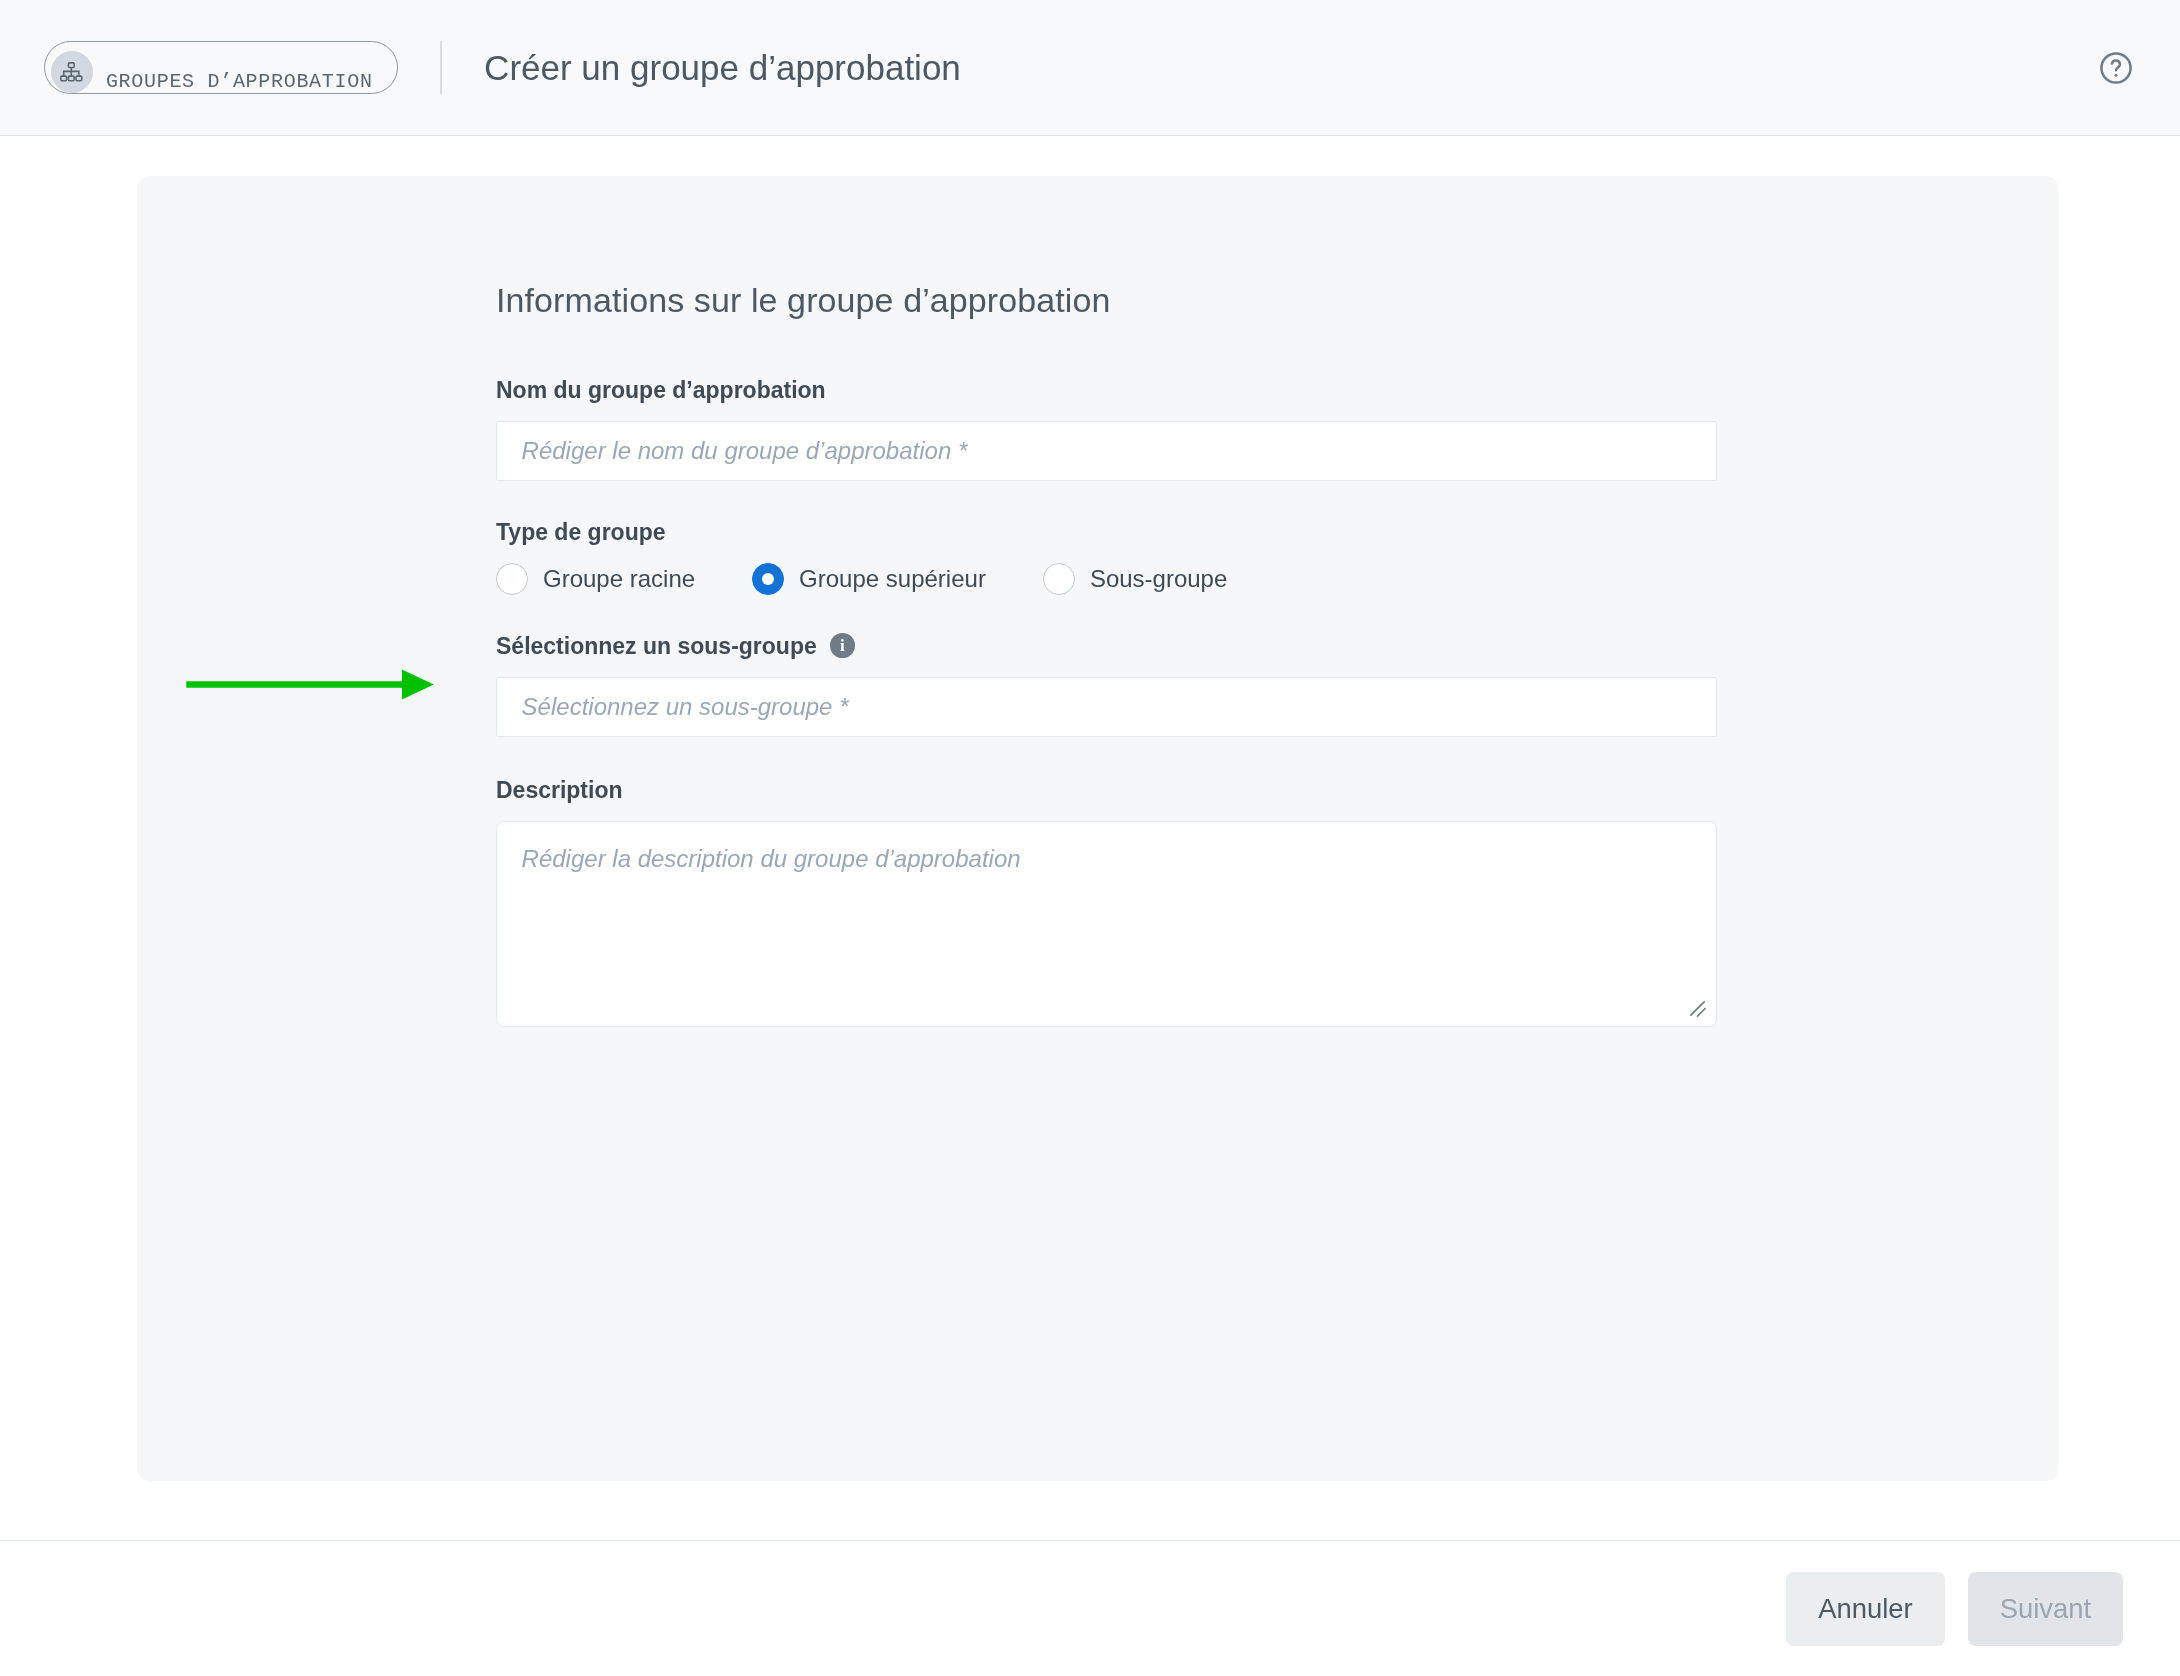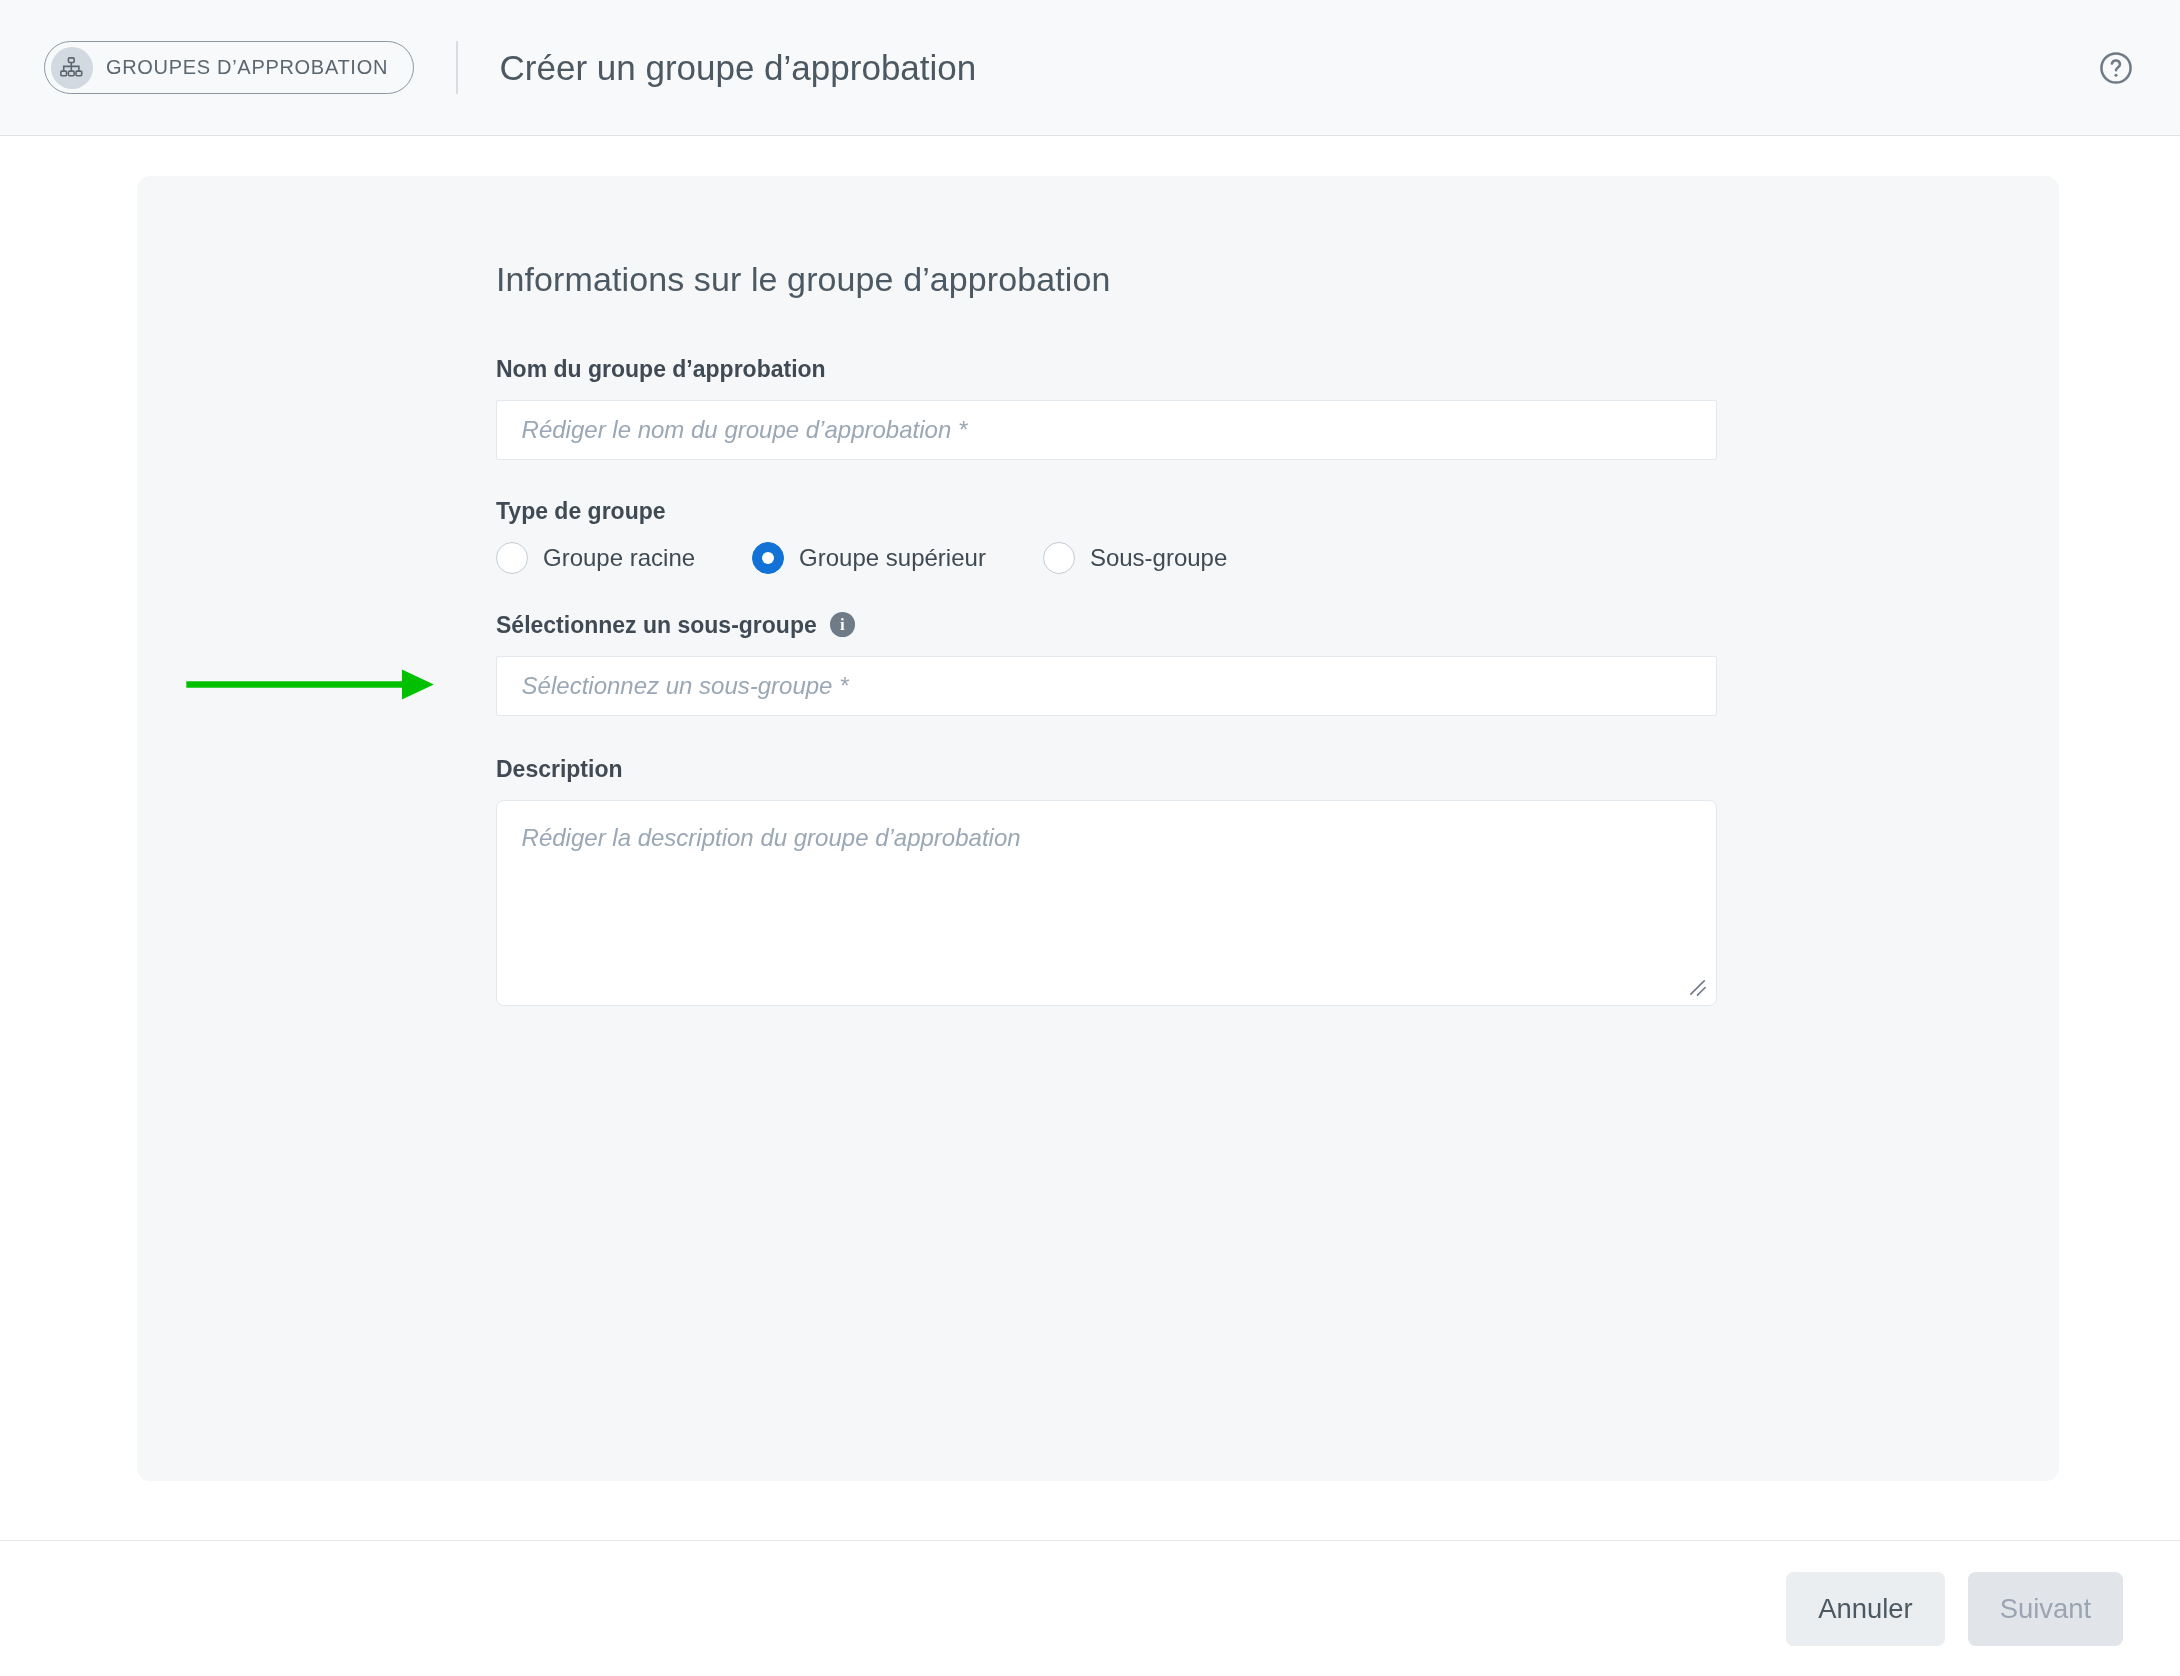--- a/index.html
+++ b/index.html
@@ -26,29 +26,30 @@
     width: 2180px;
     height: 136px;
     background: #f7f9fa;
     border-bottom: 1.9px solid #dfe3e8;
     display: flex;
     align-items: center;
     padding: 0 42px 0 44px;
   }
   .chip {
     display: flex;
-    align-items: center;
+    align-items: flex-end;
     height: 53px;
     padding: 0 24.6px 0 5.7px;
     border: 1.9px solid #8c97a3;
     border-radius: 26.5px;
     background: transparent;
     gap: 13.2px;
     cursor: pointer;
     flex: 0 0 auto;
+    font-family: Liberation Mono, monospace;
   }
   .chip-icon-wrap {
     width: 42px; height: 42px;
     border-radius: 50%;
     background: #d3d9e0;
     display: flex;
     align-items: center;
     justify-content: center;
     flex: 0 0 auto;
   }
@@ -87,21 +88,21 @@
     top: 176px;
     width: 1922px;
     height: 1305px;
     background: #f5f7f9;
     border-radius: 13.2px;
   }
 
   .form {
     position: absolute;
     left: 359px;
-    top: 84px;
+    top: 105px;
     width: 1221px;
   }
 
   .section-title {
     font-size: 34px;
     color: #4c5862;
     font-weight: 400;
     margin-bottom: 57px;
     letter-spacing: 0.1px;
   }

